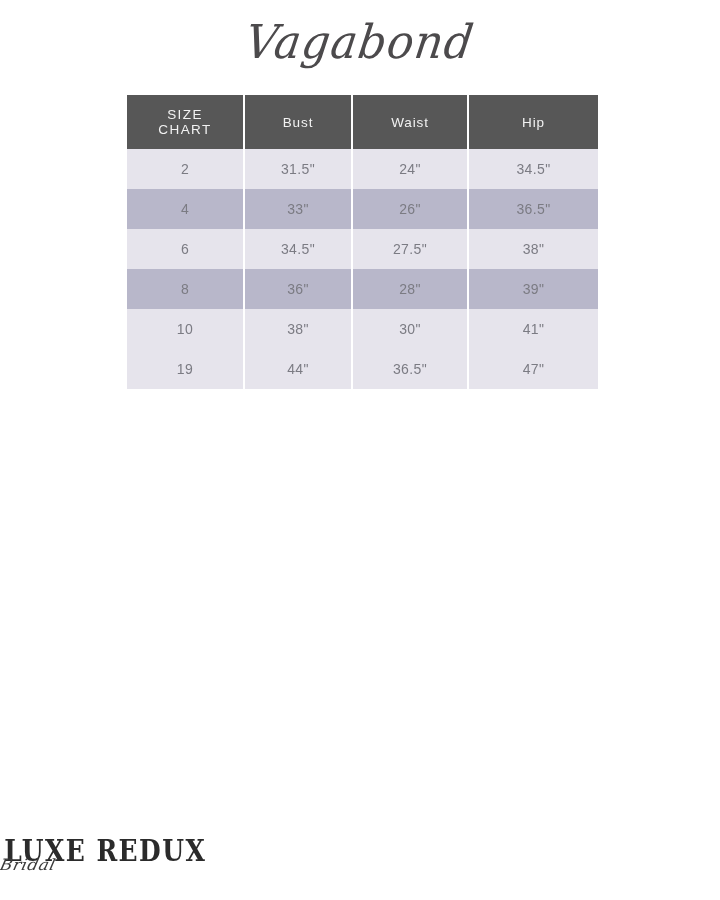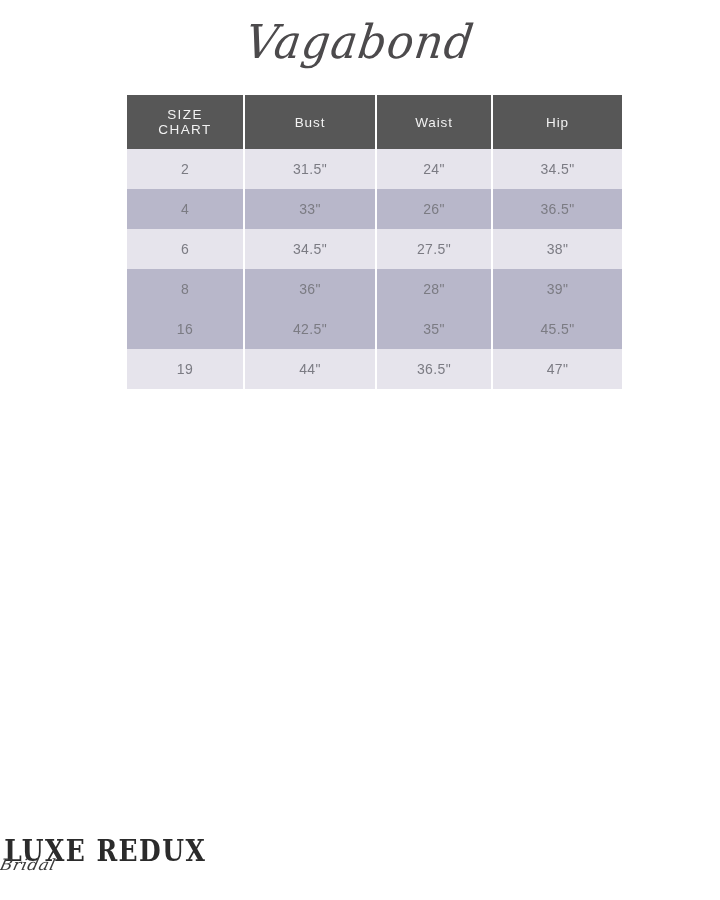--- a/index.html
+++ b/index.html
@@ -79,21 +79,21 @@
     background: #b8b7ca;
   }
   .size-chart-table tbody td {
     color: #7b7b83;
     font-size: 14px;
     letter-spacing: 0.4px;
   }
 
   
   .col-size  { width: 117px; }
-  .col-bust  { width: 132px; }
+  .col-bust  { width: 108px; }
   .col-waist { width: 116px; }
   .col-hip   { width: 130px; }
 
   
   .footer-logo {
     position: absolute;
     left: 0;
     bottom: 34px;
     width: 720px;
     text-align: left;
@@ -161,25 +161,25 @@
       <td class="col-bust">34.5"</td>
       <td class="col-waist">27.5"</td>
       <td class="col-hip">38"</td>
     </tr>
     <tr class="row-dark">
       <td class="col-size">8</td>
       <td class="col-bust">36"</td>
       <td class="col-waist">28"</td>
       <td class="col-hip">39"</td>
     </tr>
-    <tr class="row-dark">
-      <td class="col-size">16</td>
-      <td class="col-bust">42.5"</td>
-      <td class="col-waist">35"</td>
-      <td class="col-hip">45.5"</td>
+    <tr class="row-light">
+      <td class="col-size">10</td>
+      <td class="col-bust">38"</td>
+      <td class="col-waist">30"</td>
+      <td class="col-hip">41"</td>
     </tr>
     <tr class="row-light">
       <td class="col-size">19</td>
       <td class="col-bust">44"</td>
       <td class="col-waist">36.5"</td>
       <td class="col-hip">47"</td>
     </tr>
   </tbody>
 </table>
 

